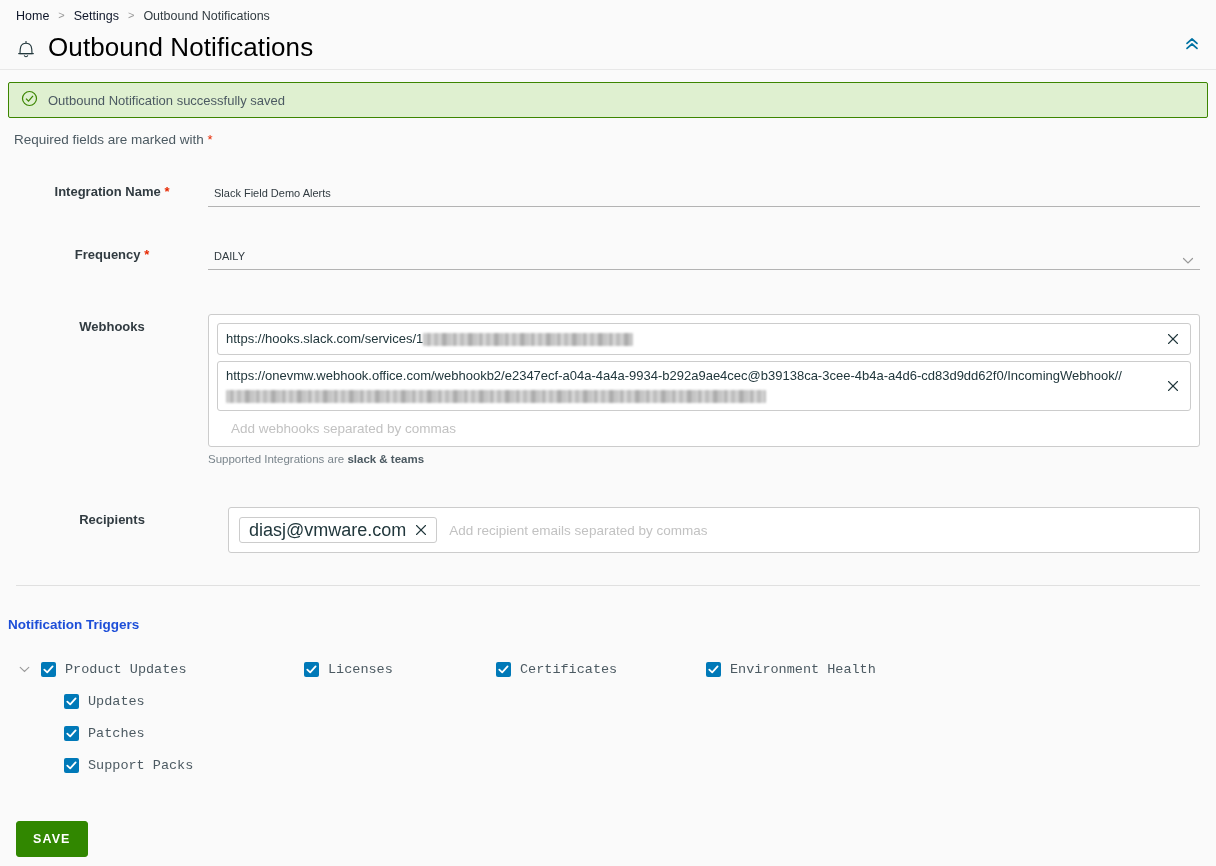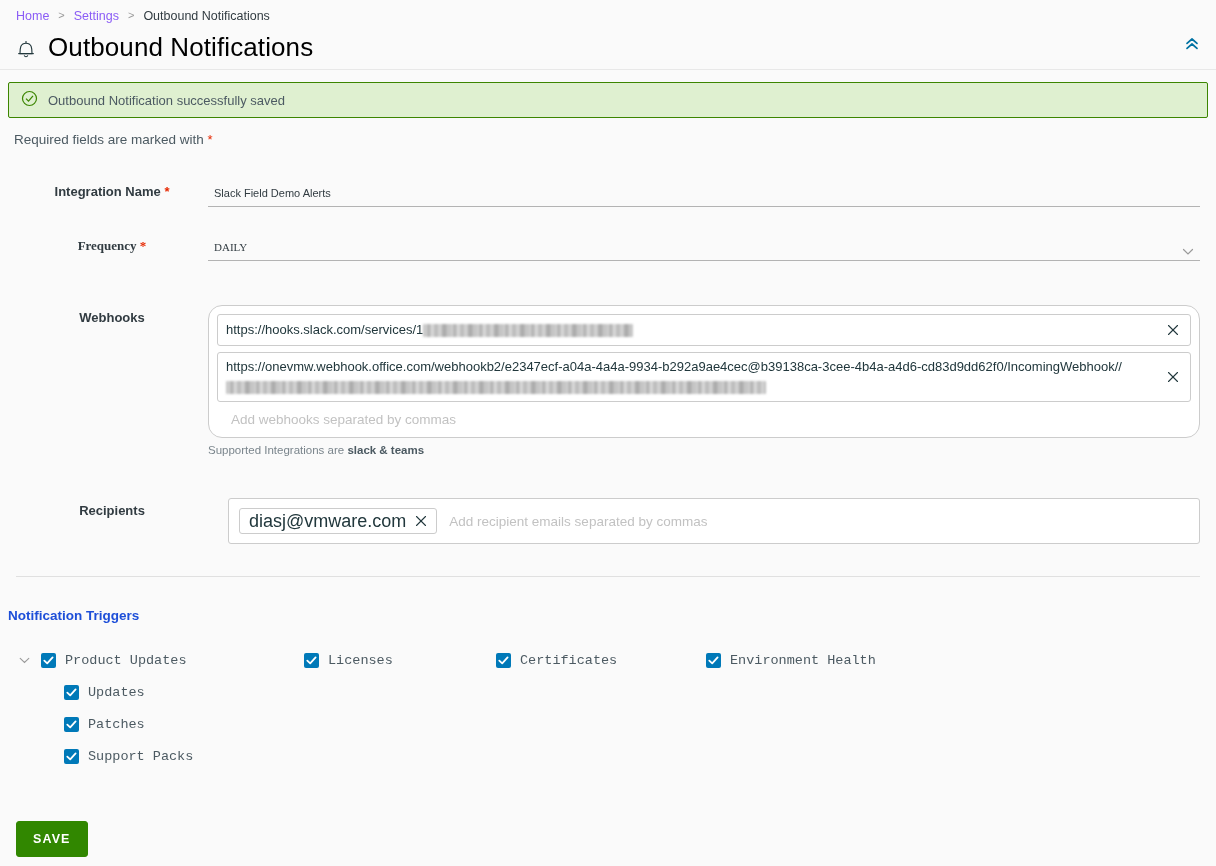--- a/index.html
+++ b/index.html
@@ -17,21 +17,21 @@
   
   .breadcrumb {
     display: flex;
     align-items: center;
     gap: 9px;
     padding: 6px 0 0 16px;
     height: 26px;
     font-size: 12.5px;
   }
   .crumb-link {
-    color: #8b5cf6;
+    color: #0f172a;
     text-decoration: none;
     cursor: pointer;
   }
   .crumb-sep {
     color: #9a9a9a;
     font-size: 11px;
     line-height: 1;
     transform: translateY(-1px);
   }
   .crumb-current { color: #313b41; }
@@ -102,21 +102,21 @@
     flex: 0 0 192px;
     font-size: 13px;
     font-weight: bold;
     color: #313b41;
     padding-top: 5px;
     text-align: center;
   }
   .form-control { flex: 1 1 auto; }
 
   .row-name   { margin-top: 32px; height: 40px; }
-  .row-freq   { margin-top: 14px; height: 40px; font-family: Liberation Serif, serif; }
+  .row-freq   { margin-top: 23px; height: 40px; }
   .row-hooks  { margin-top: 32px; }
   .row-recip  { margin-top: 42px; gap: 20px; }
 
   
   .line-input {
     position: relative;
     height: 28px;
     border-bottom: 1px solid #b3b3b3;
     display: flex;
     align-items: center;
@@ -128,21 +128,21 @@
   }
   .select-caret {
     position: absolute;
     right: 6px;
     top: 9px;
   }
 
   
   .chip-box {
     border: 1px solid #cccccc;
-    border-radius: 14px;
+    border-radius: 3px;
     background: #fff;
     padding: 8px 8px 6px 8px;
     min-height: 46px;
   }
   .chip {
     border: 1px solid #cccccc;
     border-radius: 3px;
     background: #fff;
     display: flex;
     align-items: center;

